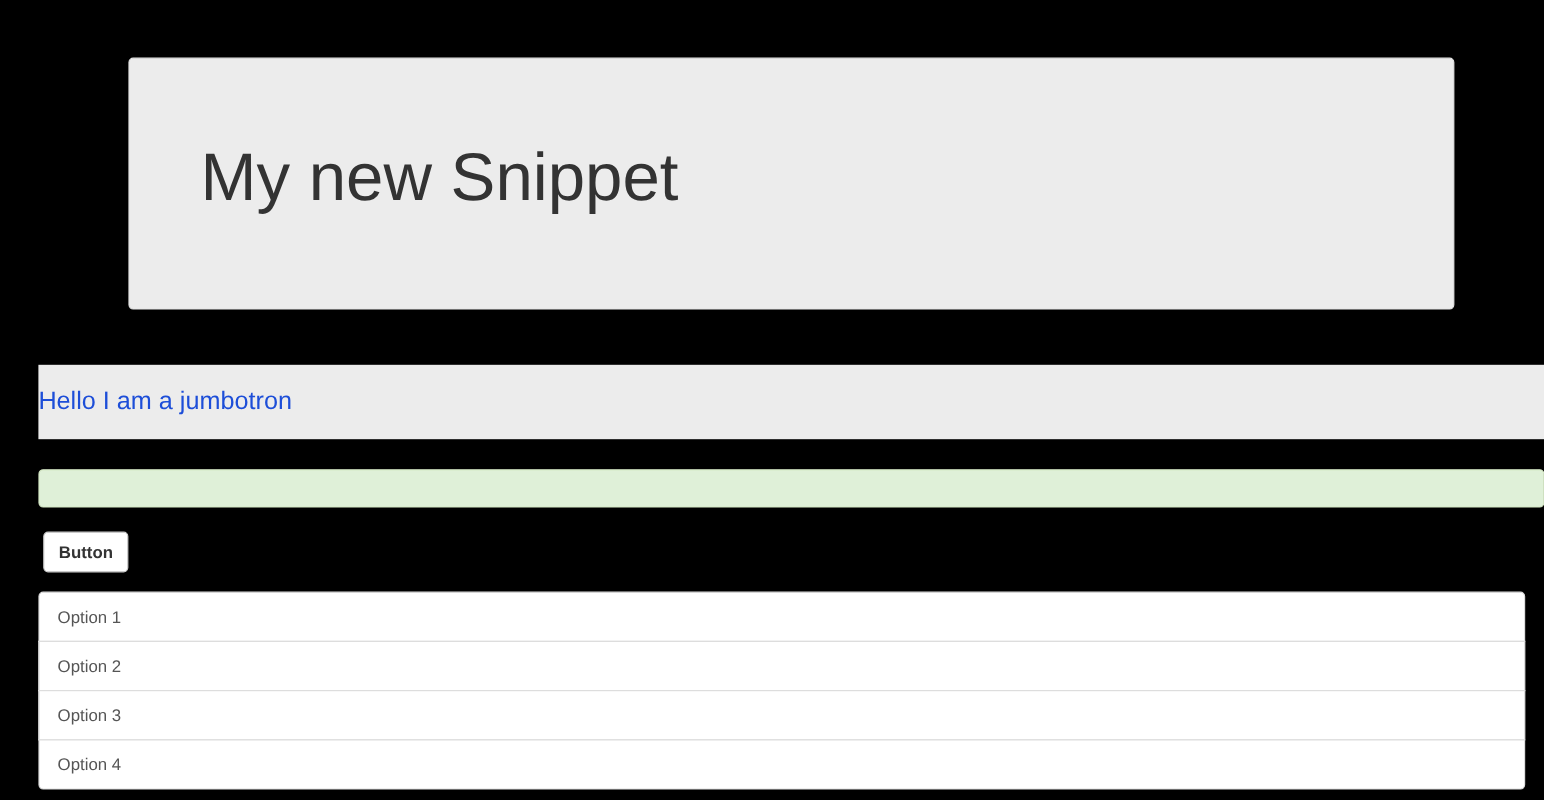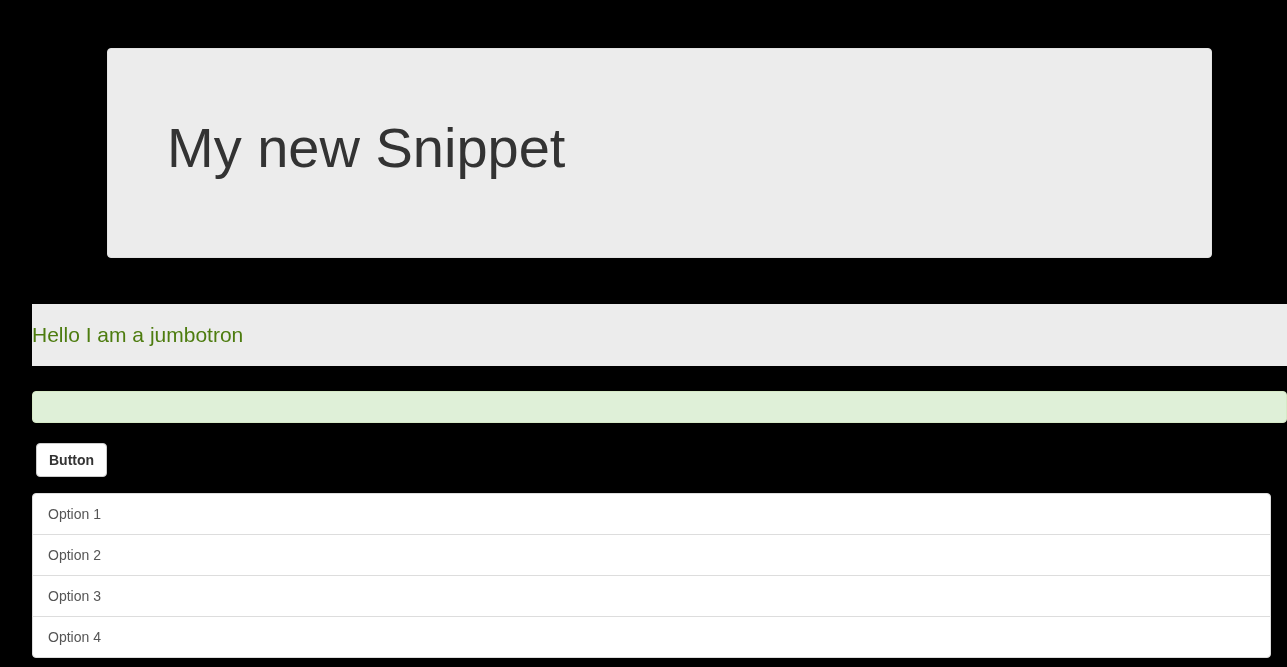--- a/index.html
+++ b/index.html
@@ -42,21 +42,21 @@
     .jumbotron {
       padding: 48px 0;
       margin-top: 30px;
       background-color: #ececec;
       width: 100%;
     }
     
     .jumbotron-text {
       font-size: 21px;
       font-weight: 200;
-      color: #4d7c0f;
+      color: #1d4ed8;
       padding-left: 0;
       margin-left: 0;
     }
     
     .alert-success {
       background-color: #dff0d8;
       border: 1px solid #d6e9c6;
       border-radius: 4px;
       padding: 15px;
       margin-top: 25px;

